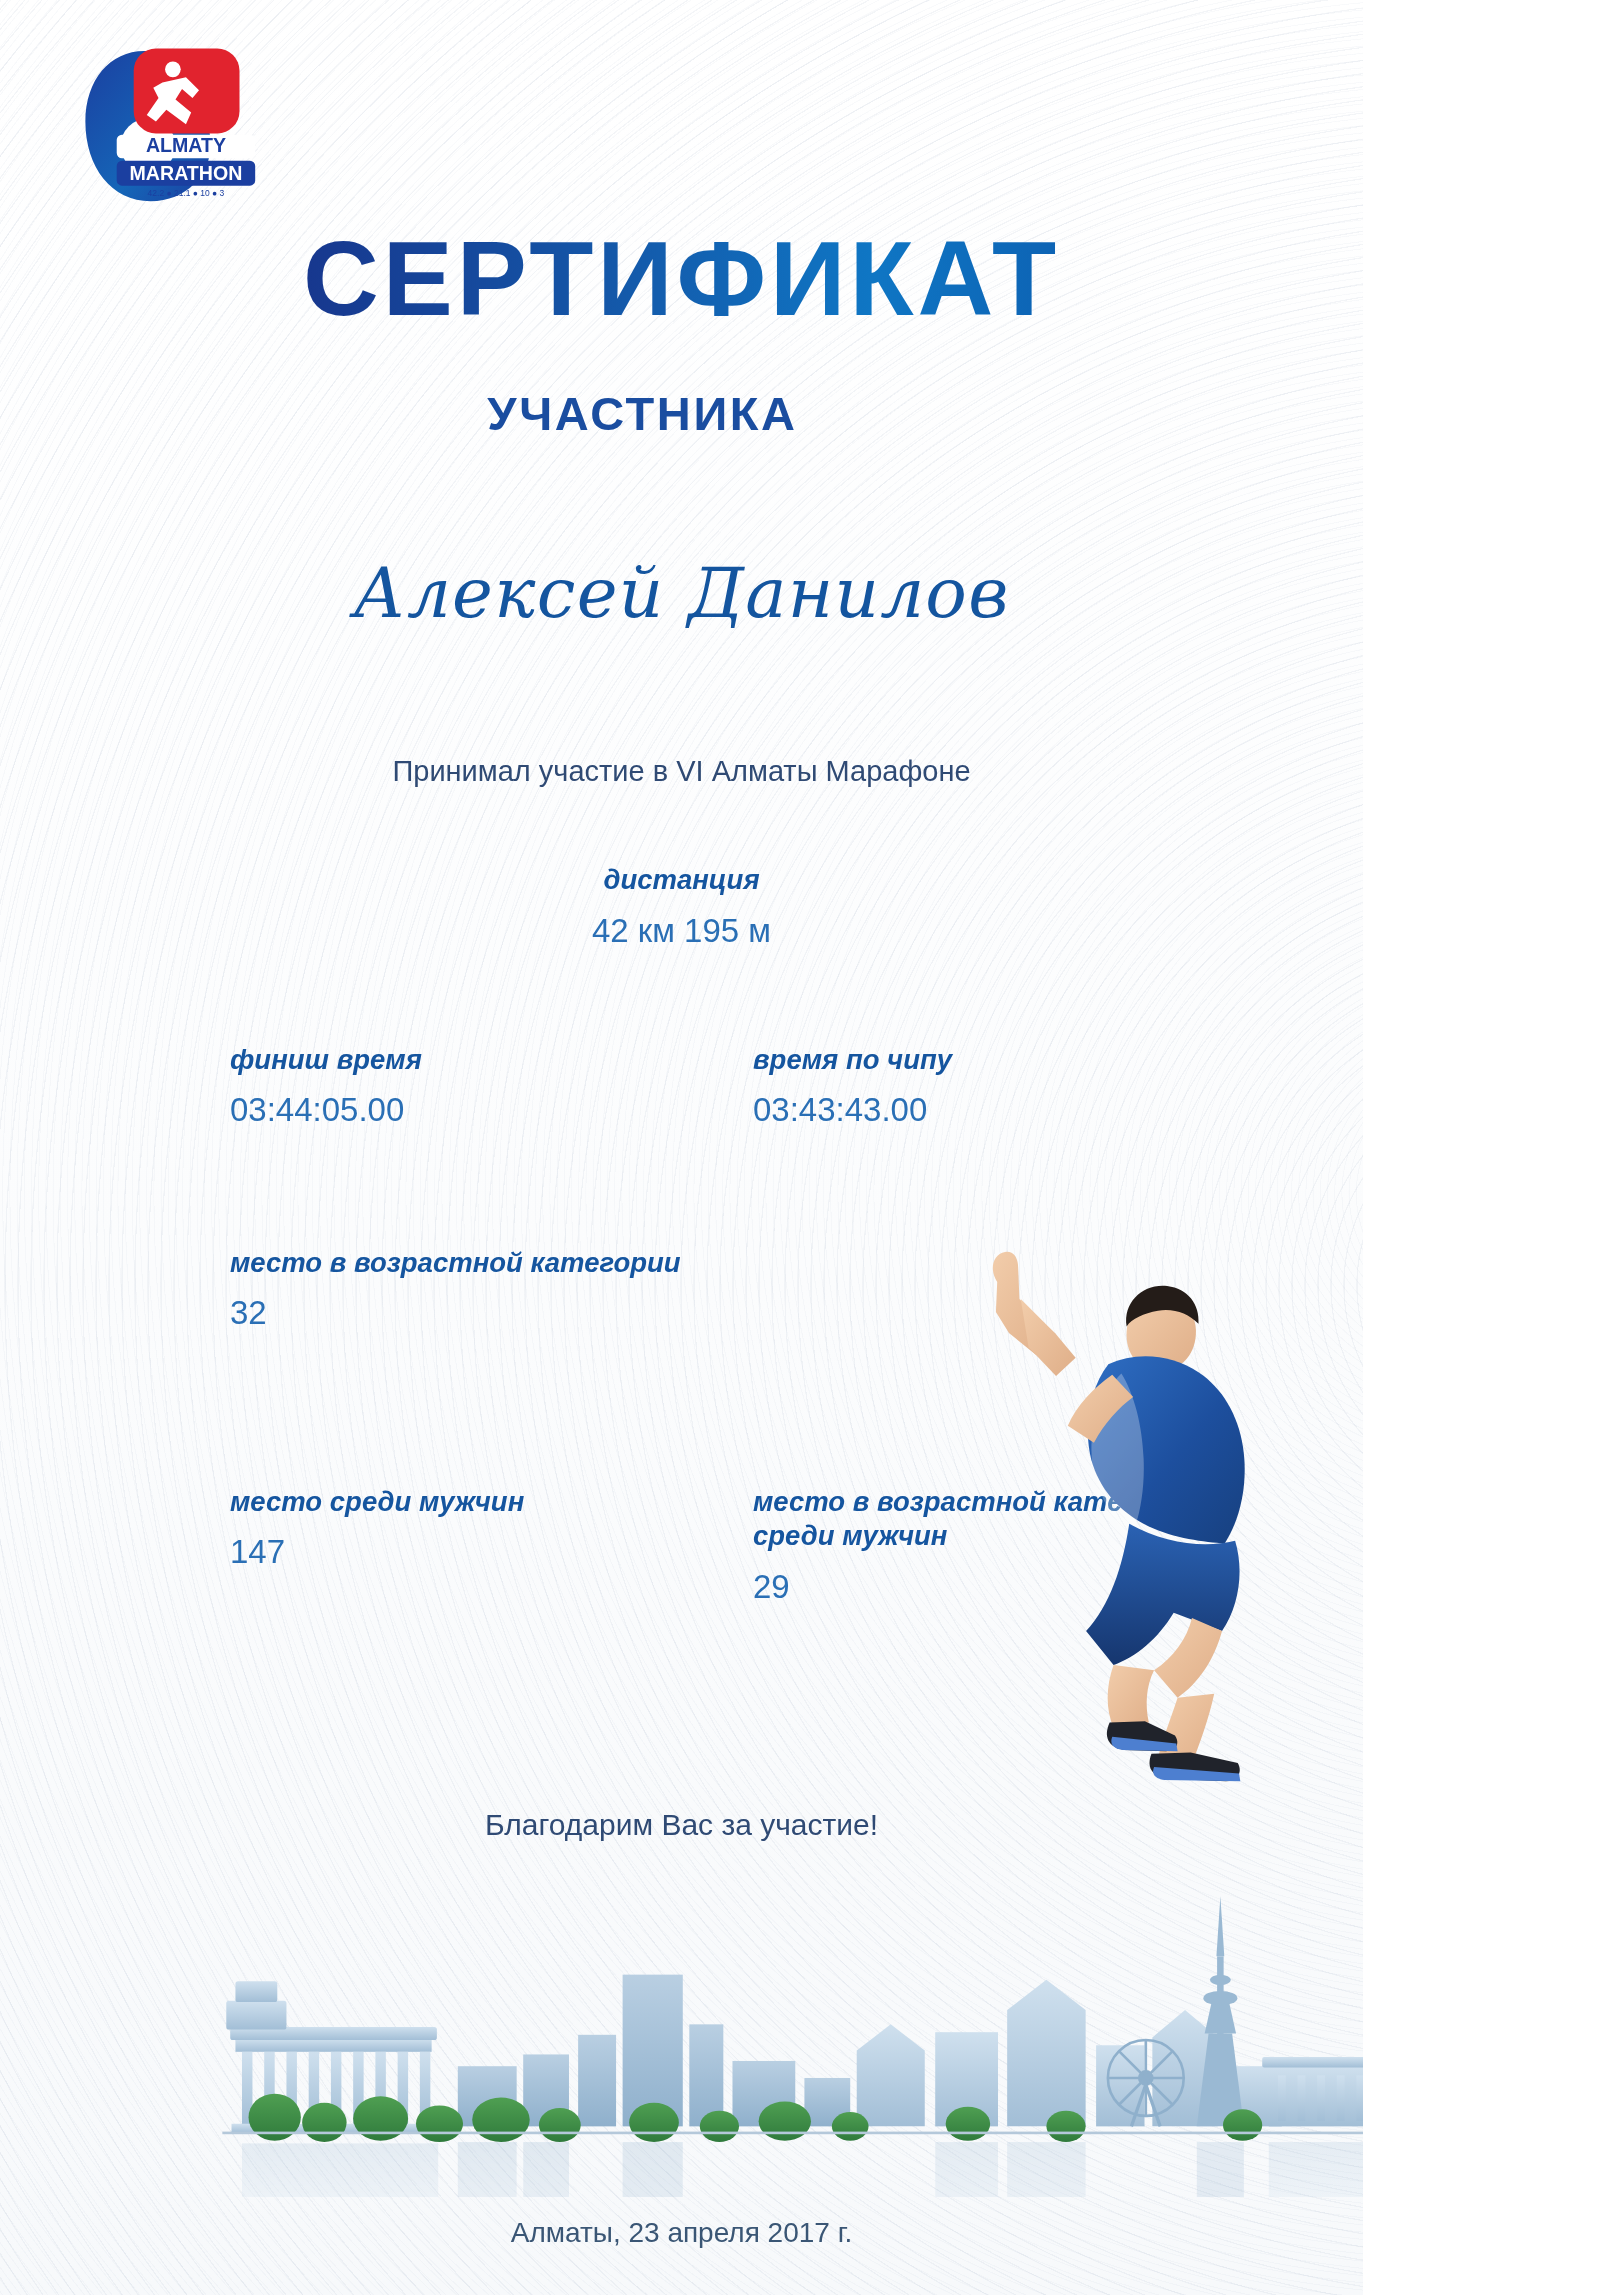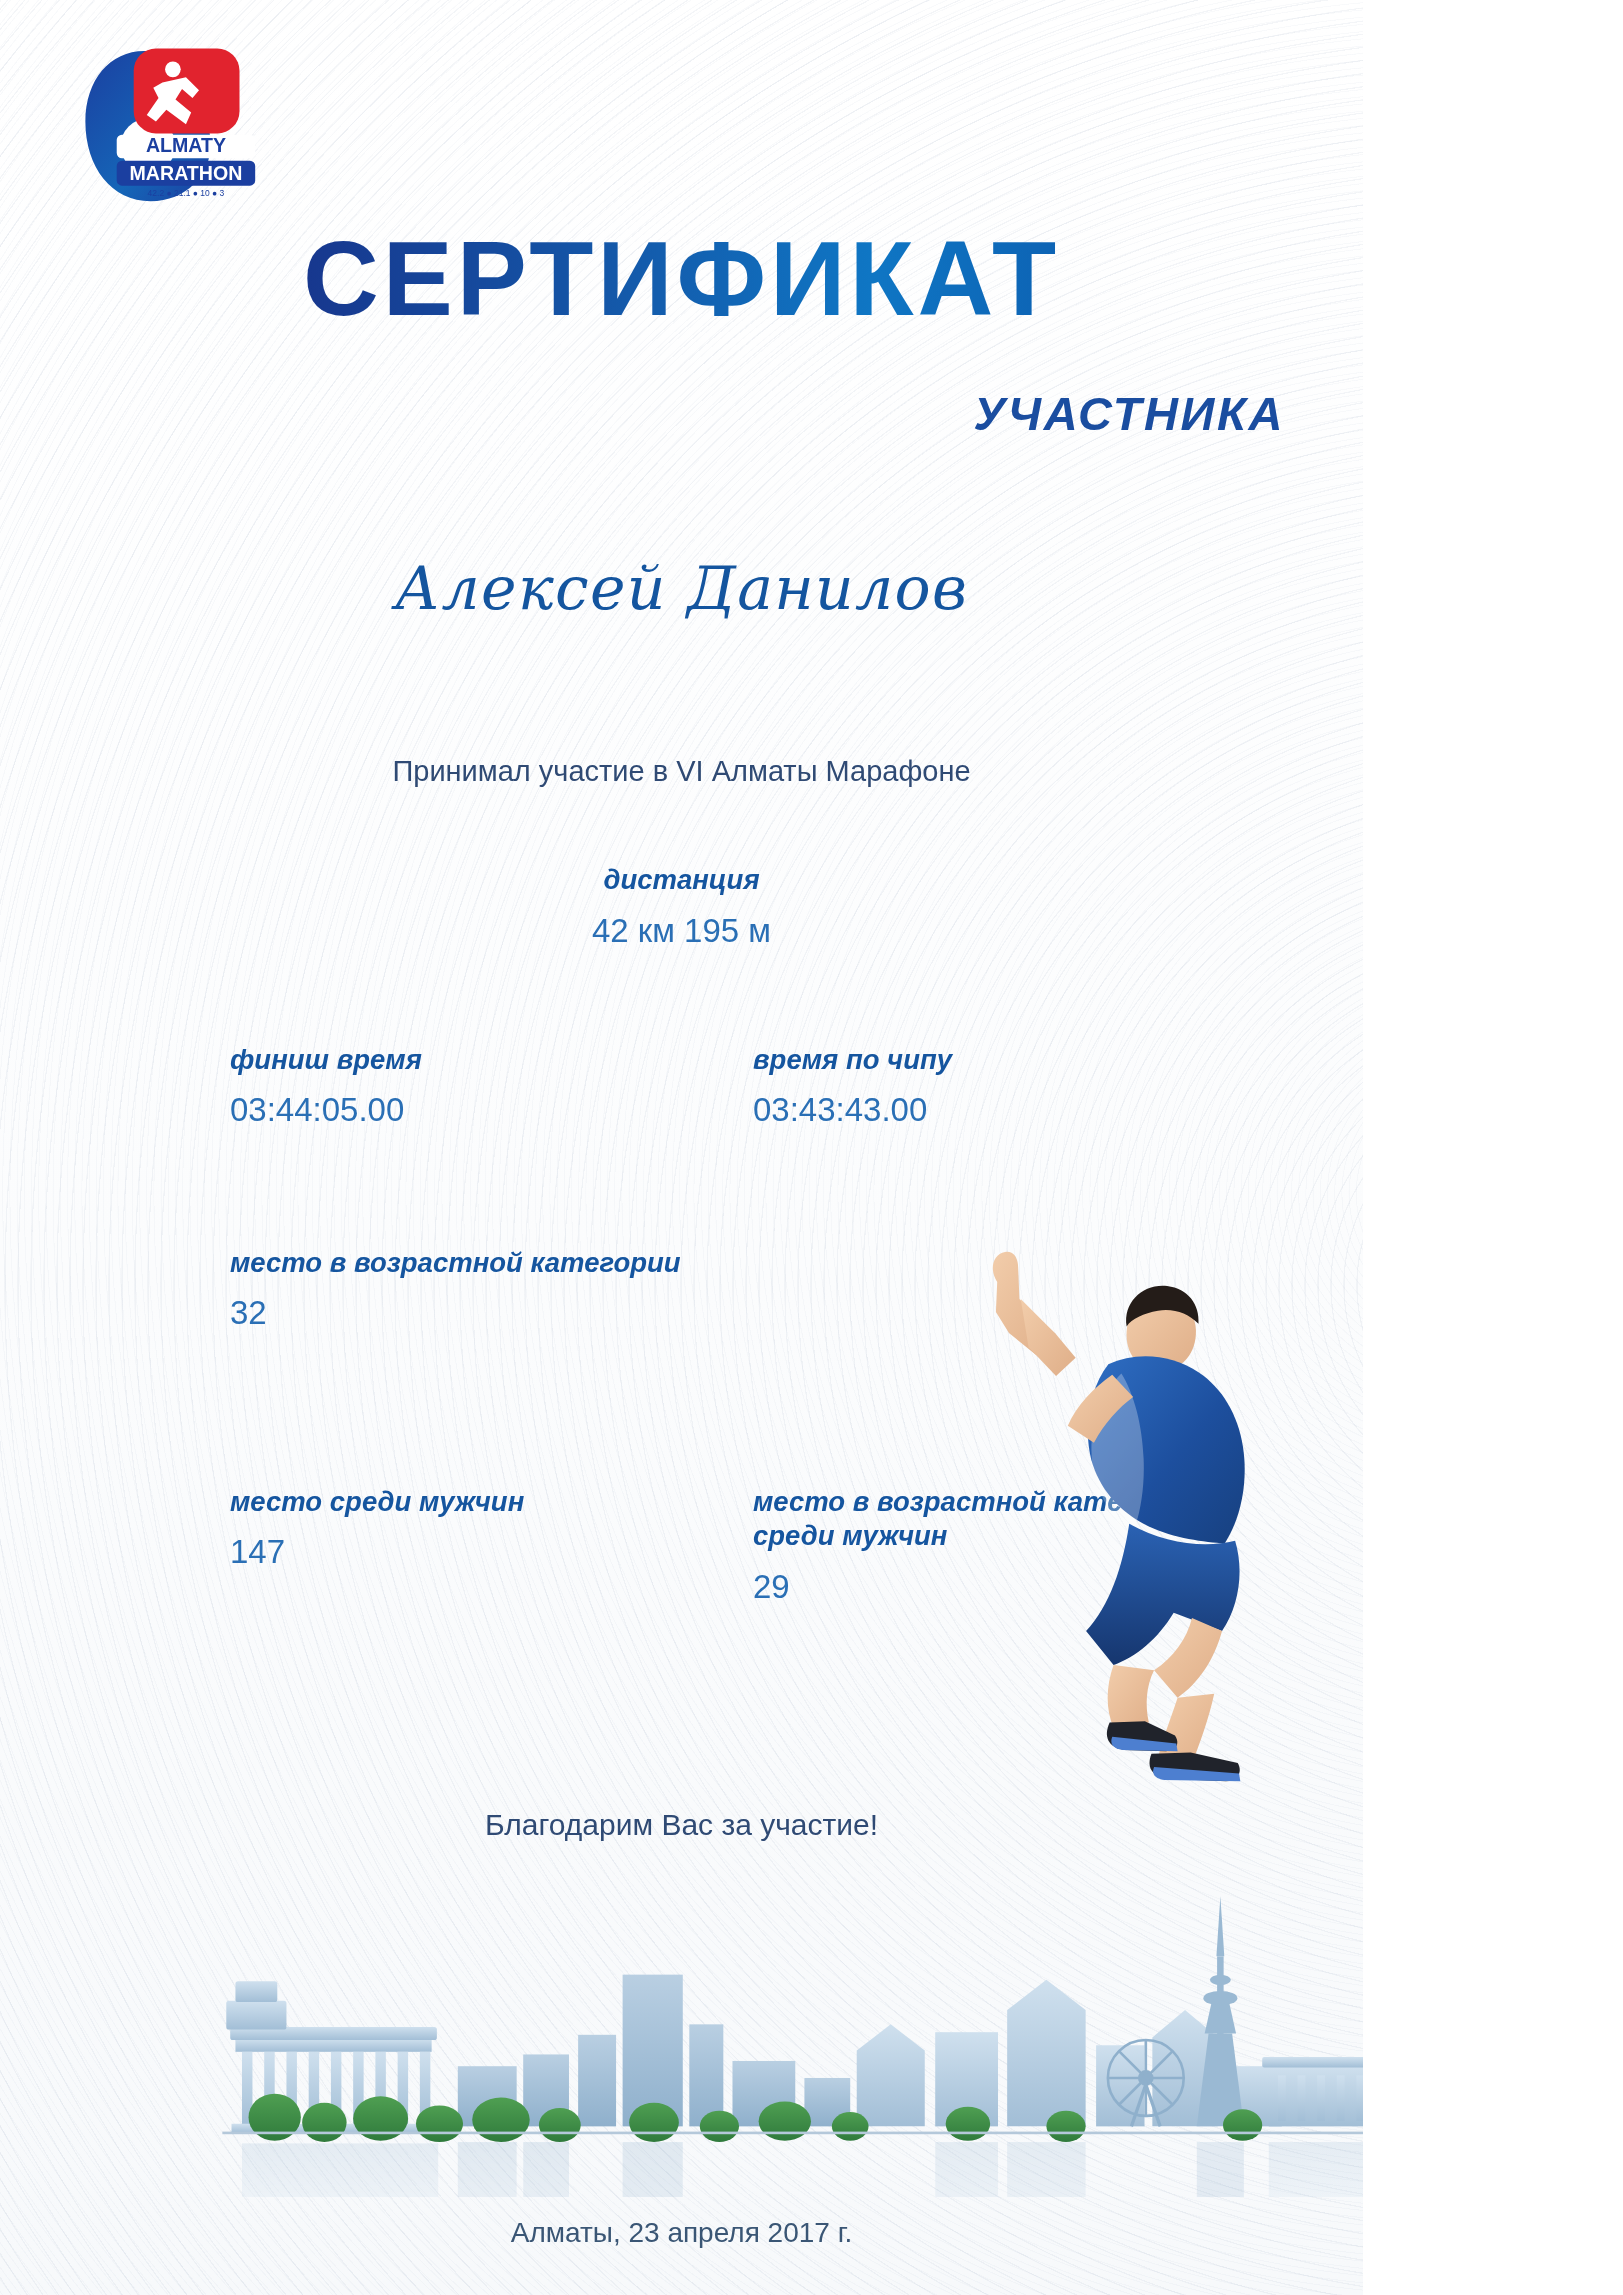--- a/index.html
+++ b/index.html
@@ -60,39 +60,38 @@
     background: linear-gradient(90deg, #17378e 0%, #1457a8 40%, #0f76c4 75%, #0d63b4 100%);
     -webkit-background-clip: text;
     background-clip: text;
     color: transparent;
   }
   .cert-subtitle {
     position: absolute;
     left: 0;
     right: 0;
     top: 386px;
-    text-align: right;
+    text-align: center;
     font-size: 47px;
     font-weight: bold;
     letter-spacing: 2.6px;
     color: #1a4da0;
     padding-right: 78px;
     box-sizing: border-box;
-    font-style: italic;
   }
 
   .participant-name {
     position: absolute;
     left: 0;
     right: 0;
     top: 553px;
     text-align: center;
     font-family: "DejaVu Serif", serif;
     font-style: italic;
-    font-size: 60px;
+    font-size: 69px;
     color: #14559f;
     letter-spacing: 1.3px;
   }
 
   .line-participated {
     position: absolute;
     left: 0;
     right: 0;
     top: 755px;
     text-align: center;

